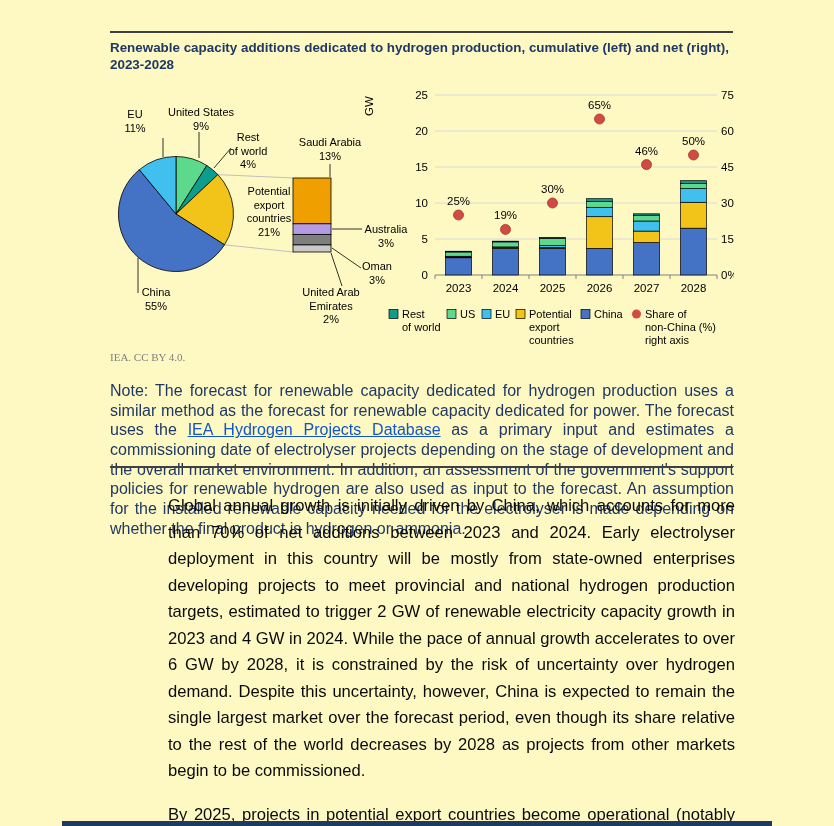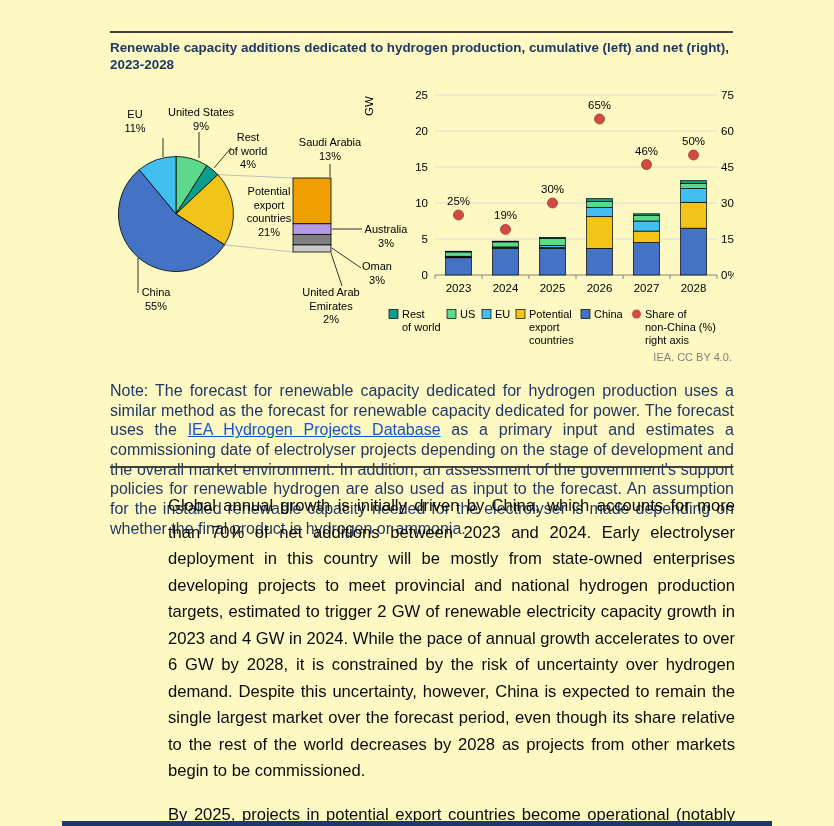--- a/index.html
+++ b/index.html
@@ -5,22 +5,22 @@
   * { margin:0; padding:0; box-sizing:border-box; }
   html,body { background:#ffffff; }
   body { font-family:"Liberation Sans", sans-serif; }
   .page { position:relative; width:834px; height:826px; background:#fef9c3; overflow:hidden; }
   .rule { position:absolute; left:110px; width:623px; height:2px; background:#404040; }
   .rule-top { top:31px; }
   .rule-bottom { top:466px; }
   .fig-title { position:absolute; left:110px; top:39px; width:626px; font-size:13.4px;
                font-weight:bold; color:#1F3864; line-height:1.3; }
   #figure-svg { position:absolute; left:110px; top:80px; }
-  .attribution { position:absolute; left:110px; top:351px; width:622px; text-align:right;
-                 font-size:11px; color:#7F7F7F; }
+  .attribution { position:absolute; left:110px; top:351px; width:622px; text-align:left;
+                 font-size:11px; color:#7F7F7F;font-family:Liberation Serif, serif; }
   .note { position:absolute; left:110px; top:381px; width:624px; font-size:16px;
           line-height:1.23; color:#1F3864; text-align:justify; }
   .note a { color:#1155CC; text-decoration:underline; cursor:pointer; }
   .body-text { position:absolute; left:168px; top:493px; width:567px; font-size:16.6px;
                line-height:1.6; color:#0a0a0a; text-align:justify; }
   .body-text p + p { margin-top:17px; }
   .footer-bar { position:absolute; left:62px; top:821px; width:710px; height:5px; background:#1F3864; }
   svg text { font-family:"Liberation Sans", sans-serif; }
 </style>
 </head>

